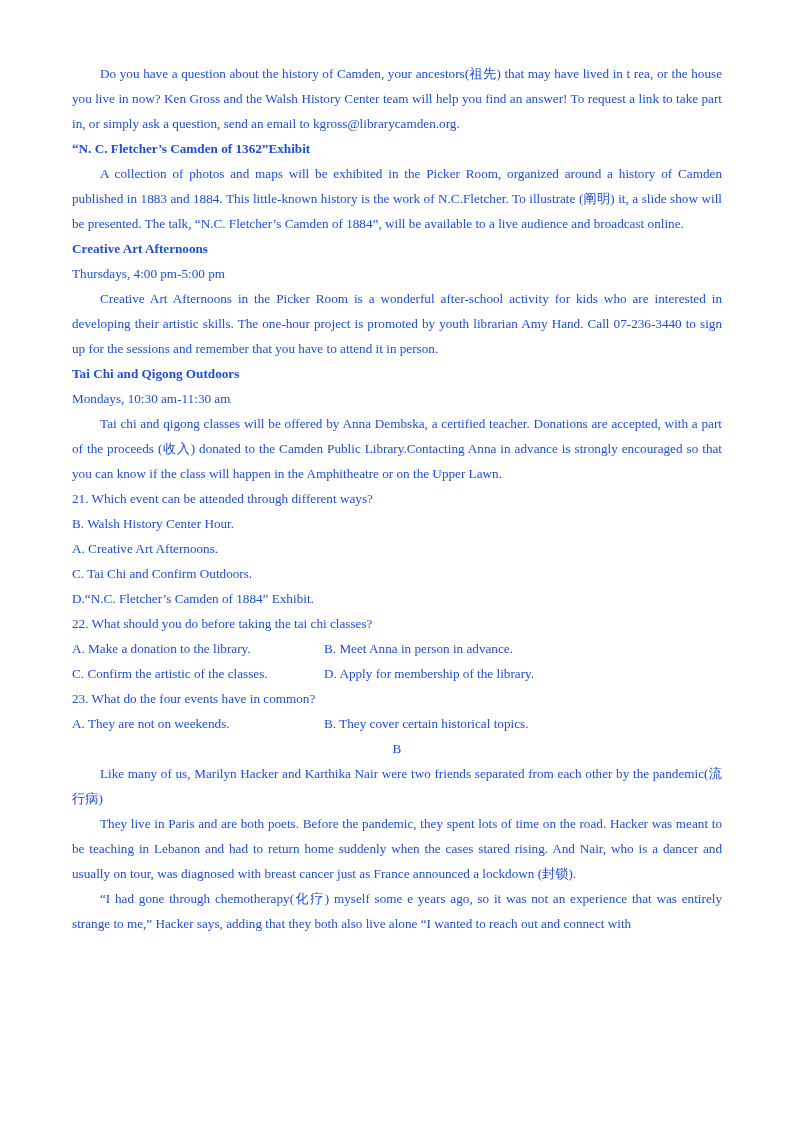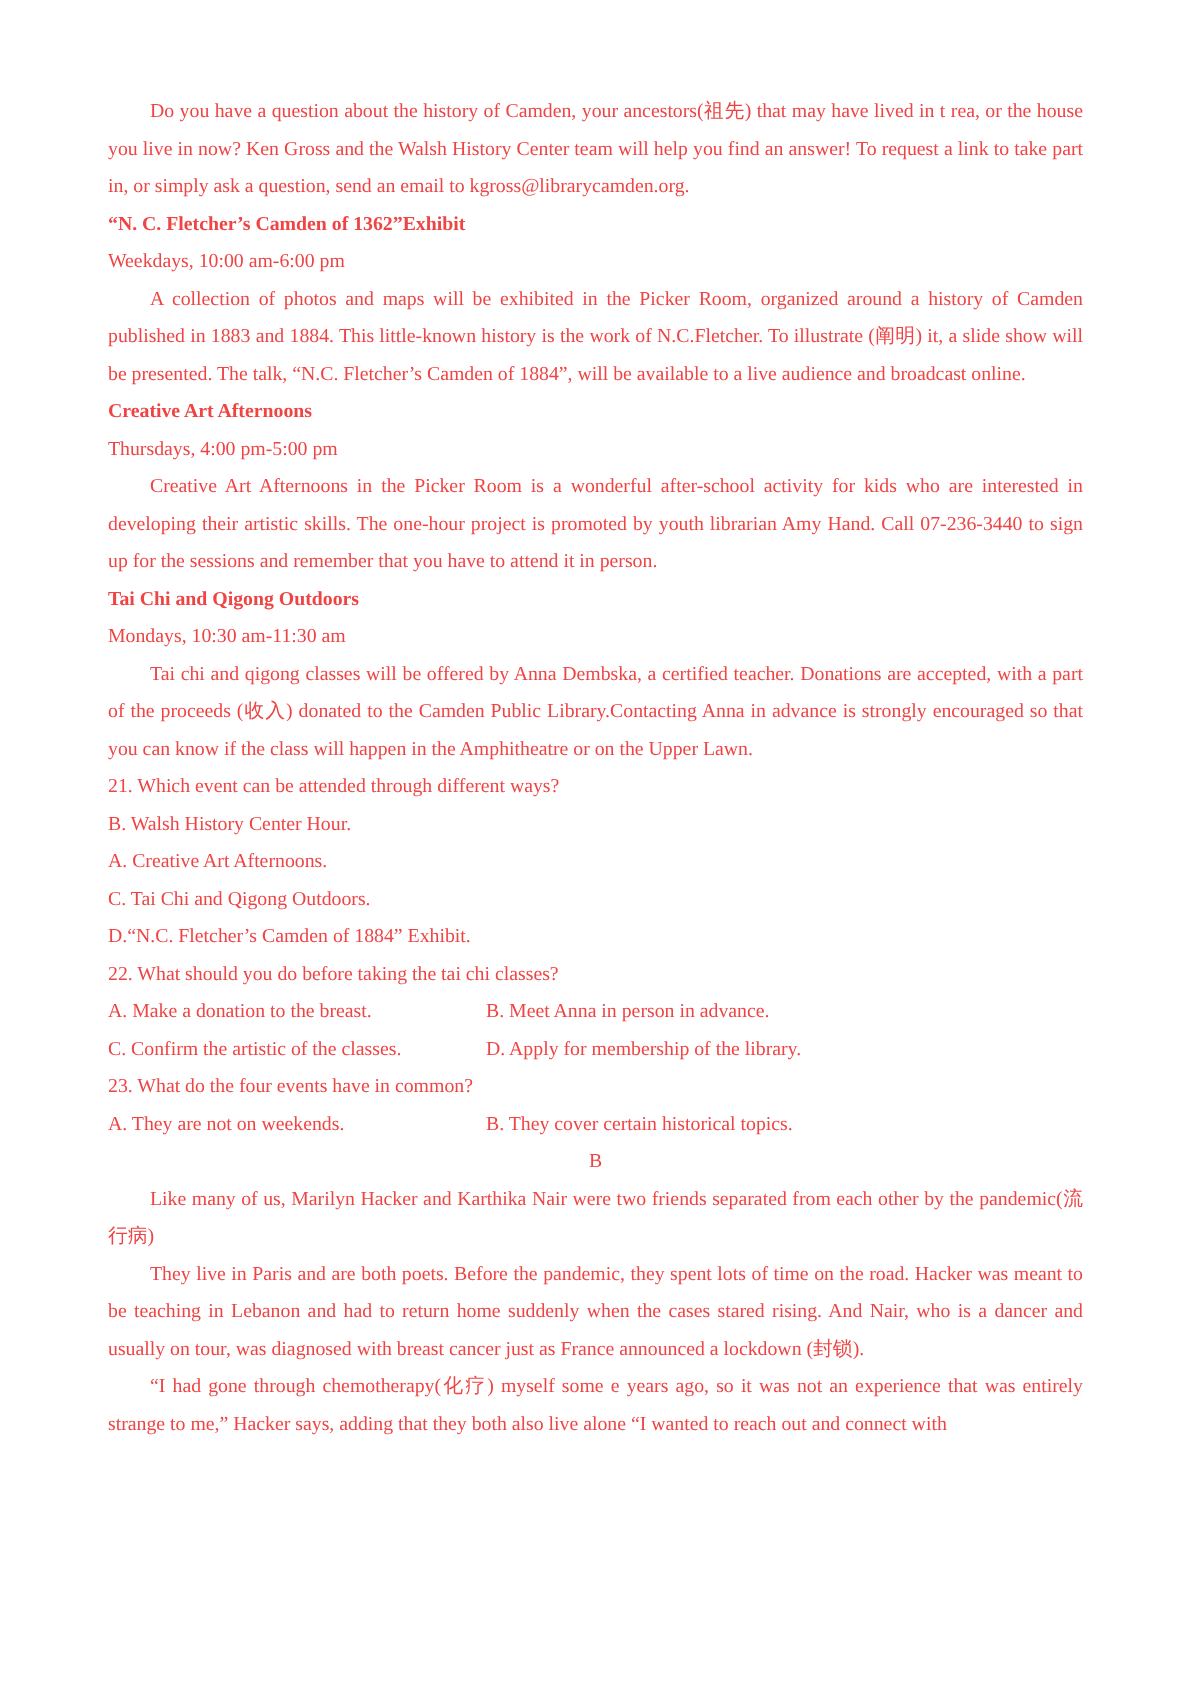--- a/index.html
+++ b/index.html
@@ -1,56 +1,55 @@
 <!DOCTYPE html>
 <html><head>
 <meta charset="utf-8">
 <style>
   html, body { margin: 0; padding: 0; background: #ffffff; }
   body { width: 794px; height: 1123px; position: relative; overflow: hidden; }
   .page {
     position: absolute; left: 72px; top: 61px; width: 650px;
     font-family: "Liberation Serif", "DejaVu Serif", serif;
-    font-size: 13.2px; color: #ef4444; line-height: 25px;
+    font-size: 13.2px; color: #1d4ed8; line-height: 25px;
   }
   .p { margin: 0; text-align: justify; text-align-last: left; }
   .indent { text-indent: 28px; }
   .h { margin: 0; font-weight: bold; }
   .line { margin: 0; }
   .two-col { display: flex; margin: 0; }
   .two-col .c1 { width: 252px; }
   .center { text-align: center; margin: 0; }
 </style>
 </head>
 <body>
 
 <div class="page">
   <p class="p indent">Do you have a question about the history of Camden, your ancestors(祖先) that may have lived in t rea, or the house you live in now? Ken Gross and the Walsh History Center team will help you find an answer! To request a link to take part in, or simply ask a question, send an email to kgross@librarycamden.org.</p>
 
   <p class="h">“N. C. Fletcher’s Camden of 1362”Exhibit</p>
-  <p class="line">Weekdays, 10:00 am-6:00 pm</p>
   <p class="p indent">A collection of photos and maps will be exhibited in the Picker Room, organized around a history of Camden published in 1883 and 1884. This little-known history is the work of N.C.Fletcher. To illustrate (阐明) it, a slide show will be presented. The talk, “N.C. Fletcher’s Camden of 1884”, will be available to a live audience and broadcast online.</p>
 
   <p class="h">Creative Art Afternoons</p>
   <p class="line">Thursdays, 4:00 pm-5:00 pm</p>
   <p class="p indent">Creative Art Afternoons in the Picker Room is a wonderful after-school activity for kids who are interested in developing their artistic skills. The one-hour project is promoted by youth librarian Amy Hand. Call 07-236-3440 to sign up for the sessions and remember that you have to attend it in person.</p>
 
   <p class="h">Tai Chi and Qigong Outdoors</p>
   <p class="line">Mondays, 10:30 am-11:30 am</p>
   <p class="p indent">Tai chi and qigong classes will be offered by Anna Dembska, a certified teacher. Donations are accepted, with a part of the proceeds (收入) donated to the Camden Public Library.Contacting Anna in advance is strongly encouraged so that you can know if the class will happen in the Amphitheatre or on the Upper Lawn.</p>
 
   <p class="line">21. Which event can be attended through different ways?</p>
   <p class="line">B. Walsh History Center Hour.</p>
   <p class="line">A. Creative Art Afternoons.</p>
-  <p class="line">C. Tai Chi and Qigong Outdoors.</p>
+  <p class="line">C. Tai Chi and Confirm Outdoors.</p>
   <p class="line">D.“N.C. Fletcher’s Camden of 1884” Exhibit.</p>
 
   <p class="line">22. What should you do before taking the tai chi classes?</p>
   <div class="two-col">
-    <span class="c1">A. Make a donation to the breast.</span>
+    <span class="c1">A. Make a donation to the library.</span>
     <span>B. Meet Anna in person in advance.</span>
   </div>
   <div class="two-col">
     <span class="c1">C. Confirm the artistic of the classes.</span>
     <span>D. Apply for membership of the library.</span>
   </div>
 
   <p class="line">23. What do the four events have in common?</p>
   <div class="two-col">
     <span class="c1">A. They are not on weekends.</span>

